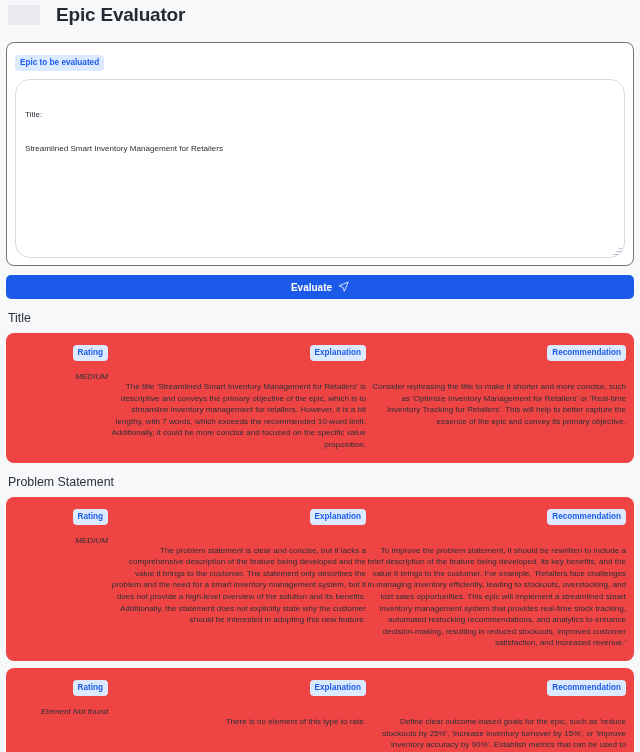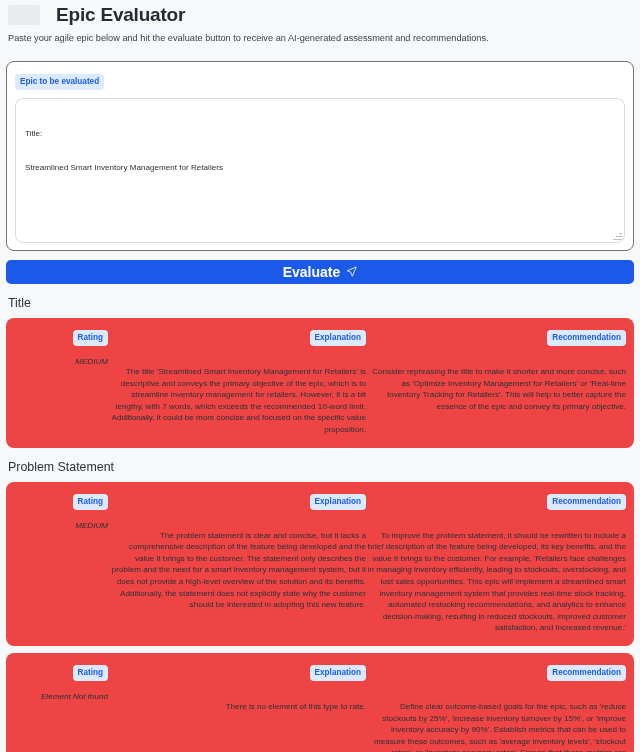--- a/index.html
+++ b/index.html
@@ -64,23 +64,23 @@
     font-size: 8.2px;
     font-weight: bold;
     border-radius: 4px;
     padding: 3px 5px;
     line-height: 10px;
   }
   .textarea-wrap {
     margin-top: 8px;
     position: relative;
     border: 1px solid #d7dbe1;
-    border-radius: 8px;
+    border-radius: 15px;
     background: #ffffff;
-    height: 145px;
+    height: 179px;
     box-sizing: border-box;
     padding: 6px 8px 4px 9px;
     overflow: hidden;
   }
   .ta-text {
     font-size: 8.1px;
     line-height: 11.4px;
     color: #2b3039;
     white-space: pre-wrap;
     margin: 0;
@@ -107,21 +107,21 @@
   .evaluate-btn {
     display: flex;
     align-items: center;
     justify-content: center;
     gap: 6px;
     margin: 9px 6px 0 6px;
     height: 24px;
     background: #1b5ae8;
     border-radius: 5px;
     color: #ffffff;
-    font-size: 14px;
+    font-size: 10px;
     font-weight: bold;
     cursor: pointer;
     user-select: none;
   }
   .send-icon { display: block; }
 
   
   .section-title {
     font-size: 12.4px;
     color: #2c313a;
@@ -160,21 +160,20 @@
 </style>
 </head>
 <body>
 
 <div class="page">
 
   <div class="header">
     <div class="logo-placeholder"></div>
     <div class="app-title">Epic Evaluator</div>
   </div>
-  <div class="subtitle">Paste your agile epic below and hit the evaluate button to receive an AI-generated assessment and recommendations.</div>
 
   <div class="input-card">
     <span class="badge">Epic to be evaluated</span>
 
     <div class="textarea-wrap">
       <div class="ta-text">
         <span class="ta-label">Title:</span>
         <span class="ta-label">Streamlined Smart Inventory Management for Retailers</span>
         <span class="ta-blank"></span>
         

